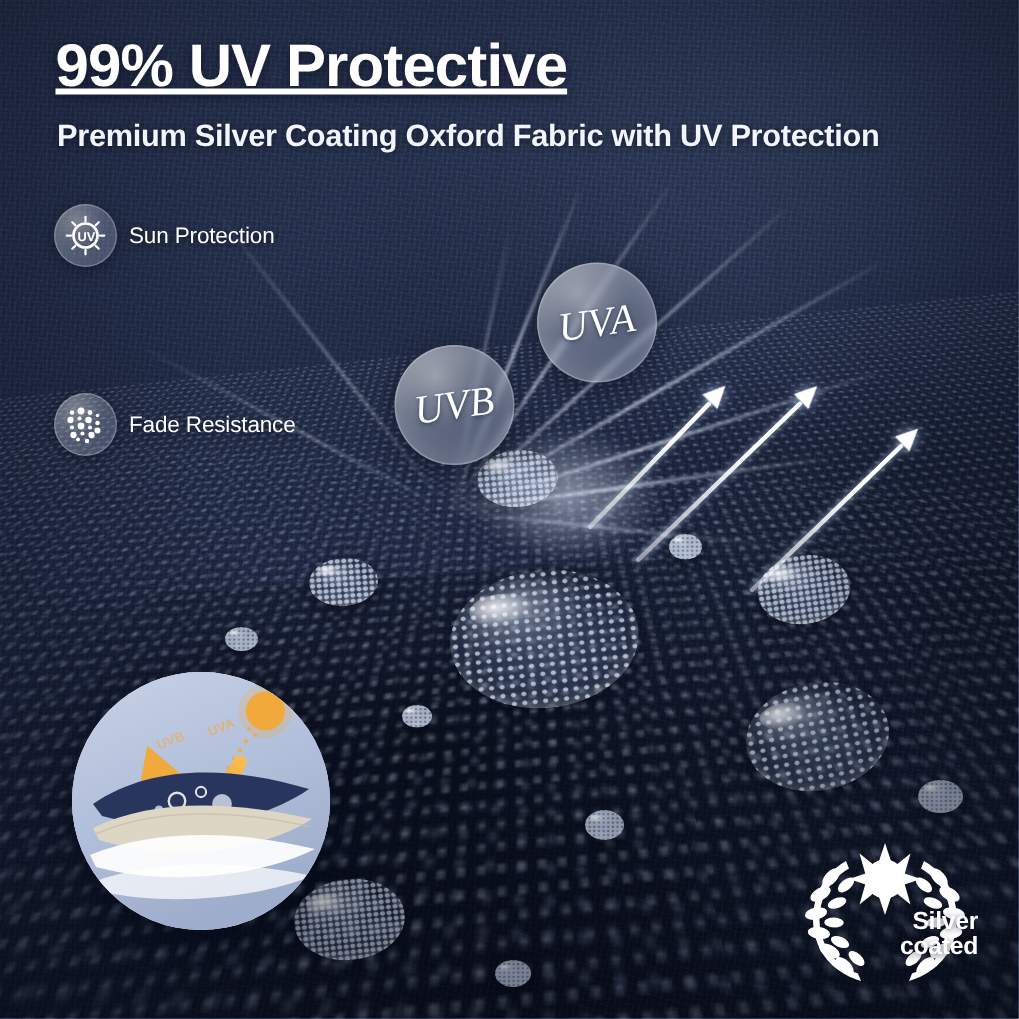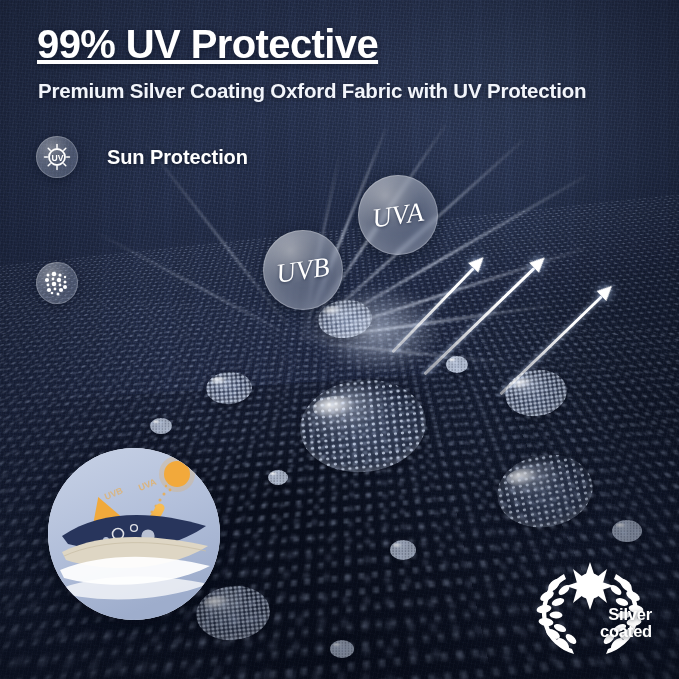--- a/index.html
+++ b/index.html
@@ -212,40 +212,40 @@
     text-shadow: 0 1px 5px rgba(6,12,26,0.6);
     white-space: nowrap;
   }
 
   
   .feature {
     position: absolute;
     left: 36px;
     display: flex;
     align-items: center;
-    gap: 29px;
+    gap: 8px;
   }
   .feature-badge {
     position: relative;
     width: 42px; height: 42px;
     flex: 0 0 42px;
     border-radius: 50%;
     display: flex;
     align-items: center;
     justify-content: center;
     background:
       radial-gradient(circle at 36% 28%, rgba(255,255,255,0.42), rgba(205,216,238,0.24) 46%, rgba(128,146,186,0.20) 75%, rgba(96,114,156,0.24) 100%);
     box-shadow:
       inset 0 0 0 1px rgba(255,255,255,0.22),
       inset 0 -6px 14px rgba(255,255,255,0.16),
       0 2px 8px rgba(5,10,22,0.4);
   }
   .feature-label {
-    font-size: 20px;
-    font-weight: 700;
+    font-size: 15px;
+    font-weight: 400;
     color: #ffffff;
     letter-spacing: -0.1px;
     text-shadow: 0 1px 4px rgba(6,12,26,0.65);
     white-space: nowrap;
   }
 
   
   .diagram {
     position: absolute;
     left: 48px; top: 448px;
@@ -379,20 +379,21 @@
             <circle cx="18" cy="17" r="1.4"></circle>
             <circle cx="23" cy="19" r="2.0"></circle>
           <circle cx="7" cy="22" r="2.1"></circle>
             <circle cx="13" cy="21" r="1.4"></circle>
             <circle cx="19" cy="22" r="2.1"></circle>
           <circle cx="10" cy="25" r="1.3"></circle>
             <circle cx="16" cy="26" r="1.5"></circle>
         </g>
       </svg>
     </div>
+    <div class="feature-label">Fade Resistance</div>
   </div>
 
   <div class="diagram">
     <svg width="172" height="172" viewBox="0 0 172 172">
       <defs>
         <linearGradient id="dgBg" x1="0" y1="0" x2="0.4" y2="1">
           <stop offset="0%" stop-color="#c8d2e6"></stop>
           <stop offset="55%" stop-color="#b2bfda"></stop>
           <stop offset="100%" stop-color="#9eadcc"></stop>
         </linearGradient>

